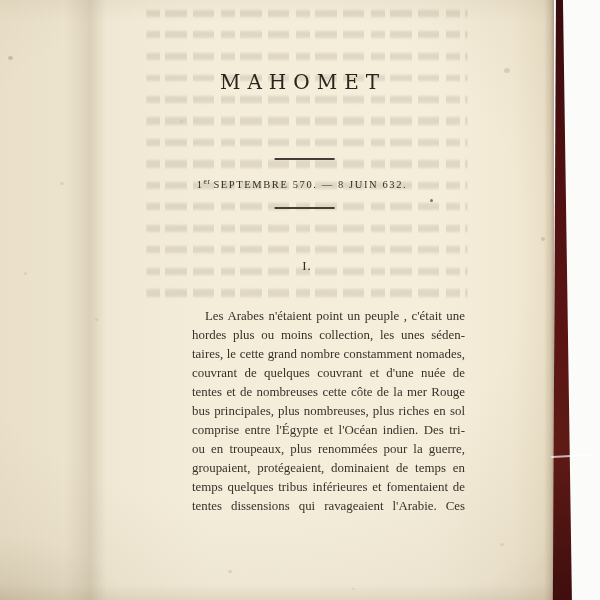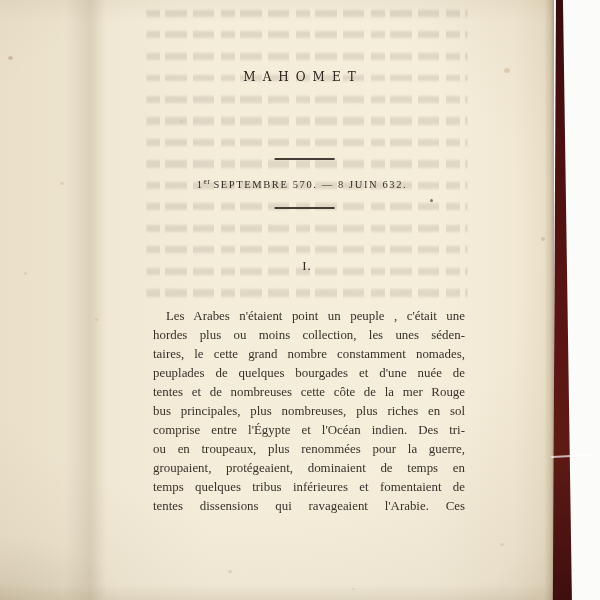--- a/index.html
+++ b/index.html
@@ -35,40 +35,40 @@
     opacity:.15;filter:blur(1.1px);pointer-events:none;
     background:repeating-linear-gradient(180deg, rgba(0,0,0,0) 0 6px, #6e6250 6px 13px, rgba(0,0,0,0) 13px 21.5px);
     -webkit-mask-image:repeating-linear-gradient(90deg,#000 0 14px,transparent 14px 19px,#000 19px 41px,transparent 41px 47px,#000 47px 68px,transparent 68px 75px);
     mask-image:repeating-linear-gradient(90deg,#000 0 14px,transparent 14px 19px,#000 19px 41px,transparent 41px 47px,#000 47px 68px,transparent 68px 75px);
   }
   
   .content{position:absolute;left:148px;top:0;width:318px;height:600px;}
   .title{
     position:absolute;top:70px;left:0;width:100%;text-align:center;
     font-family:"DejaVu Serif","Liberation Serif",serif;
-    font-size:12px;letter-spacing:7px;color:#2b241e;transform:translateX(-4px);
+    font-size:20px;letter-spacing:7px;color:#2b241e;transform:translateX(-4px);
   }
   .rule{position:absolute;left:50%;width:60px;height:2px;background:#453e36;transform:translateX(-54%);}
   .rule1{top:158px;}
   .rule2{top:207px;}
   .dateline{
     position:absolute;top:177px;left:0;width:100%;text-align:center;
     font-size:10.5px;font-weight:normal;letter-spacing:1.6px;color:#332d26;transform:translateX(-5px);
   }
   .sup{font-size:7.5px;vertical-align:4px;letter-spacing:.5px;}
   .daterest{margin-left:3px;}
   .numeral{
     position:absolute;top:258px;left:0;width:100%;text-align:center;
     font-size:13px;letter-spacing:1px;color:#332d26;
   }
   .para{
     position:absolute;top:307px;left:5px;width:312px;
     font-size:12.9px;line-height:19px;color:#38312a;
   }
-  .bline{text-align:justify;text-align-last:justify;height:19px;overflow:hidden;}
+  .bline{text-align:justify;text-align-last:justify;height:19px;overflow:hidden;margin-left:39px;}
   .bline:first-child{text-indent:13px;}
   
   .cover-edge{
     position:absolute;left:547px;top:0;width:28px;height:600px;
     background:linear-gradient(180deg,#380c0d 0,#4c1011 25%,#5a1513 55%,#5e1a15 75%,#3f0e0e 100%);
     clip-path:polygon(32% 0,57% 0,89% 100%,21% 100%);
     filter:blur(.4px);
   }
   .scratch{
     position:absolute;left:551px;top:455px;width:40px;height:2px;
@@ -92,21 +92,21 @@
   <div class="content">
     <div class="title">MAHOMET</div>
     <div class="rule rule1"></div>
     <div class="dateline"><span>1</span><sup class="sup">er</sup><span class="daterest">SEPTEMBRE 570. — 8 JUIN 632.</span></div>
     <div class="rule rule2"></div>
     <div class="numeral">I.</div>
     <div class="para">
         <div class="bline">Les Arabes n'étaient point un peuple , c'était une</div>
         <div class="bline">hordes plus ou moins collection, les unes séden-</div>
         <div class="bline">taires, le cette grand nombre constamment nomades,</div>
-        <div class="bline">peuplades de quelques bourgades et d'une nuée de</div>
+        <div class="bline">couvrant de quelques couvrant et d'une nuée de</div>
         <div class="bline">tentes et de nombreuses cette côte de la mer Rouge</div>
         <div class="bline">bus principales, plus nombreuses, plus riches en sol</div>
         <div class="bline">comprise entre l'Égypte et l'Océan indien. Des tri-</div>
         <div class="bline">ou en troupeaux, plus renommées pour la guerre,</div>
         <div class="bline">groupaient, protégeaient, dominaient de temps en</div>
         <div class="bline">temps quelques tribus inférieures et fomentaient de</div>
         <div class="bline">tentes dissensions qui ravageaient l'Arabie. Ces</div>
       </div>
   </div>
 

